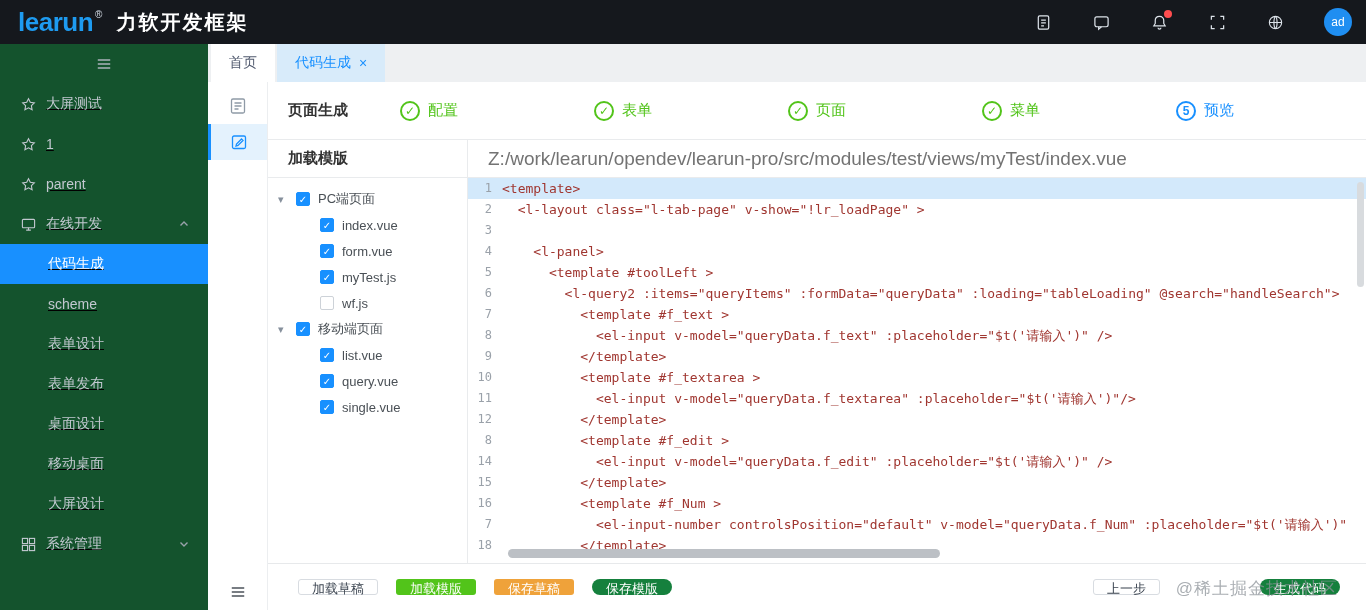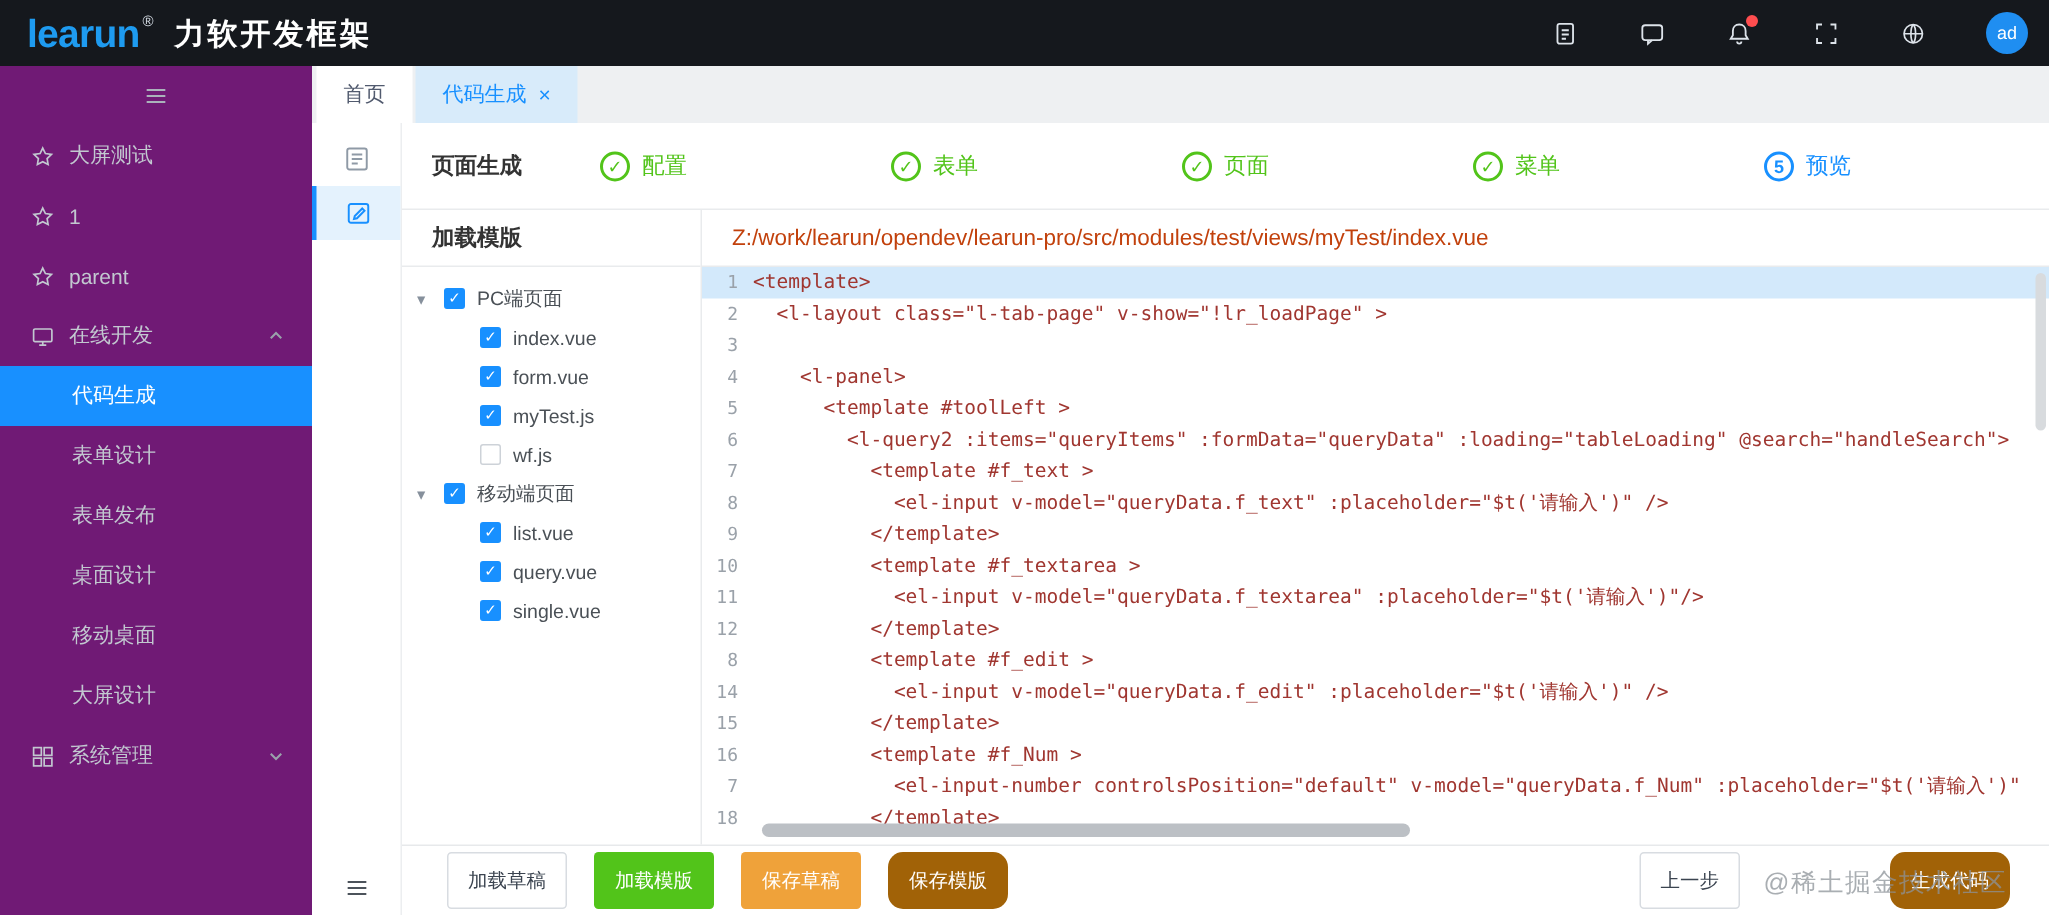--- a/index.html
+++ b/index.html
@@ -17,21 +17,21 @@
              display:flex; align-items:center; justify-content:center; cursor:pointer; }
   .tb-icon svg { display:block; }
   .badge { position:absolute; top:-3px; right:-4px; width:8px; height:8px; border-radius:50%; background:#ff4d4f; }
   .avatar { width:28px; height:28px; border-radius:50%; background:#1f8ef1; color:#fff; font-size:12px;
             display:flex; align-items:center; justify-content:center; cursor:pointer; }
 
   
   .app-body { display:flex; height:566px; }
 
   
-  .sidebar { width:208px; flex:none; background:#701a75; display:flex; flex-direction:column; overflow:hidden; }
+  .sidebar { width:208px; flex:none; background:#14532d; display:flex; flex-direction:column; overflow:hidden;text-decoration:underline; }
   .sb-toggle { height:40px; display:flex; align-items:center; justify-content:center; color:#aab2bb; cursor:pointer; }
   .sb-item { height:40px; flex:none; display:flex; align-items:center; color:#c2c8d0; font-size:14px; cursor:pointer; }
   .sb-item.top { padding-left:20px; }
   .sb-ico { width:16px; height:16px; margin-right:10px; display:flex; align-items:center; justify-content:center; }
   .sb-item.sub { padding-left:48px; }
   .sb-item.sub.active { background:#1890ff; color:#fff; }
   .chev { margin-left:auto; margin-right:18px; display:flex; color:#9aa2ab; }
   .chev.up svg { transform:rotate(180deg); }
 
   
@@ -76,41 +76,41 @@
   .tree-row { height:26px; display:flex; align-items:center; font-size:13px; color:#4a5056; cursor:pointer; }
   .tree-row.parent { padding-left:10px; }
   .tree-row.child { padding-left:52px; }
   .caret { color:#86909c; font-size:11px; width:18px; flex:none; }
   .cbx { width:14px; height:14px; flex:none; border:1px solid #cdd2d8; border-radius:2px; background:#fff;
          margin-right:8px; display:flex; align-items:center; justify-content:center; font-size:10px; color:#fff; }
   .cbx.checked { background:#1890ff; border-color:#1890ff; }
 
   
   .editor-panel { flex:1; display:flex; flex-direction:column; min-width:0; }
-  .path-bar { height:38px; flex:none; display:flex; align-items:center; padding-left:20px; font-size:15px;
-              color:#c2410c; border-bottom:1px solid #e9ebed; white-space:nowrap; overflow:hidden; }
+  .path-bar { height:38px; flex:none; display:flex; align-items:center; padding-left:20px; font-size:19px;
+              color:#737373; border-bottom:1px solid #e9ebed; white-space:nowrap; overflow:hidden; }
   .code-area { flex:1; position:relative; overflow:hidden; font-family:"DejaVu Sans Mono","Liberation Mono",monospace;
                font-size:13px; }
   .code-line { display:flex; height:21px; line-height:21px; white-space:pre; }
   .code-line.selected { background:#d3e9fb; }
   .ln { width:34px; flex:none; text-align:right; padding-right:10px; color:#9aa1a9; font-size:12px; }
   .code-text { color:#a03630; }
   .hscrollbar { position:absolute; left:40px; bottom:5px; width:432px; height:9px; border-radius:5px; background:#bcc0c5; }
   .vscrollbar { position:absolute; right:2px; top:4px; width:7px; height:105px; border-radius:4px; background:#d8dbde; }
 
   
   .footer { height:47px; flex:none; border-top:1px solid #e7e9eb; display:flex; align-items:center; position:relative; }
   .footer-left { display:flex; gap:18px; margin-left:30px; }
   .footer-right { display:flex; margin-left:auto; align-items:center; }
-  .btn { height:38px; padding:0 13px; border-radius:3px; font-size:13px; font-family:inherit;
+  .btn { height:16px; padding:0 13px; border-radius:3px; font-size:13px; font-family:inherit;
          border:1px solid transparent; cursor:pointer; white-space:nowrap; }
   .btn.plain { background:#fff; border-color:#d8dce1; color:#3b4450; }
   .btn.green { background:#52c41a; color:#fff; }
   .btn.orange { background:#efa23a; color:#fff; }
-  .btn.blue { background:#a16207; color:#fff;border-radius:10px; }
+  .btn.blue { background:#15803d; color:#fff;border-radius:10px; }
   .footer-right .btn.plain { margin-right:100px; }
   .footer-right .btn.blue { margin-right:26px; }
   .watermark { position:absolute; right:28px; top:13px; font-size:17px; color:#8d9399; opacity:.75;
                z-index:3; pointer-events:none; letter-spacing:1px;text-align:center; }
 </style>
 </head>
 <body>
 
 <header class="topbar">
   <div class="logo">
@@ -196,20 +196,23 @@
           <span class="chev up">
             <svg width="12" height="12" viewBox="0 0 12 12" fill="none" stroke="currentColor" stroke-width="1.4">
               <path d="M2.5 4.5L6 8l3.5-3.5"></path>
             </svg>
           </span>
         </div>
         <div class="sb-item sub active">
       <span>代码生成</span>
         </div>
         <div class="sb-item sub ">
+      <span>scheme</span>
+        </div>
+        <div class="sb-item sub ">
       <span>表单设计</span>
         </div>
         <div class="sb-item sub ">
       <span>表单发布</span>
         </div>
         <div class="sb-item sub ">
       <span>桌面设计</span>
         </div>
         <div class="sb-item sub ">
       <span>移动桌面</span>

